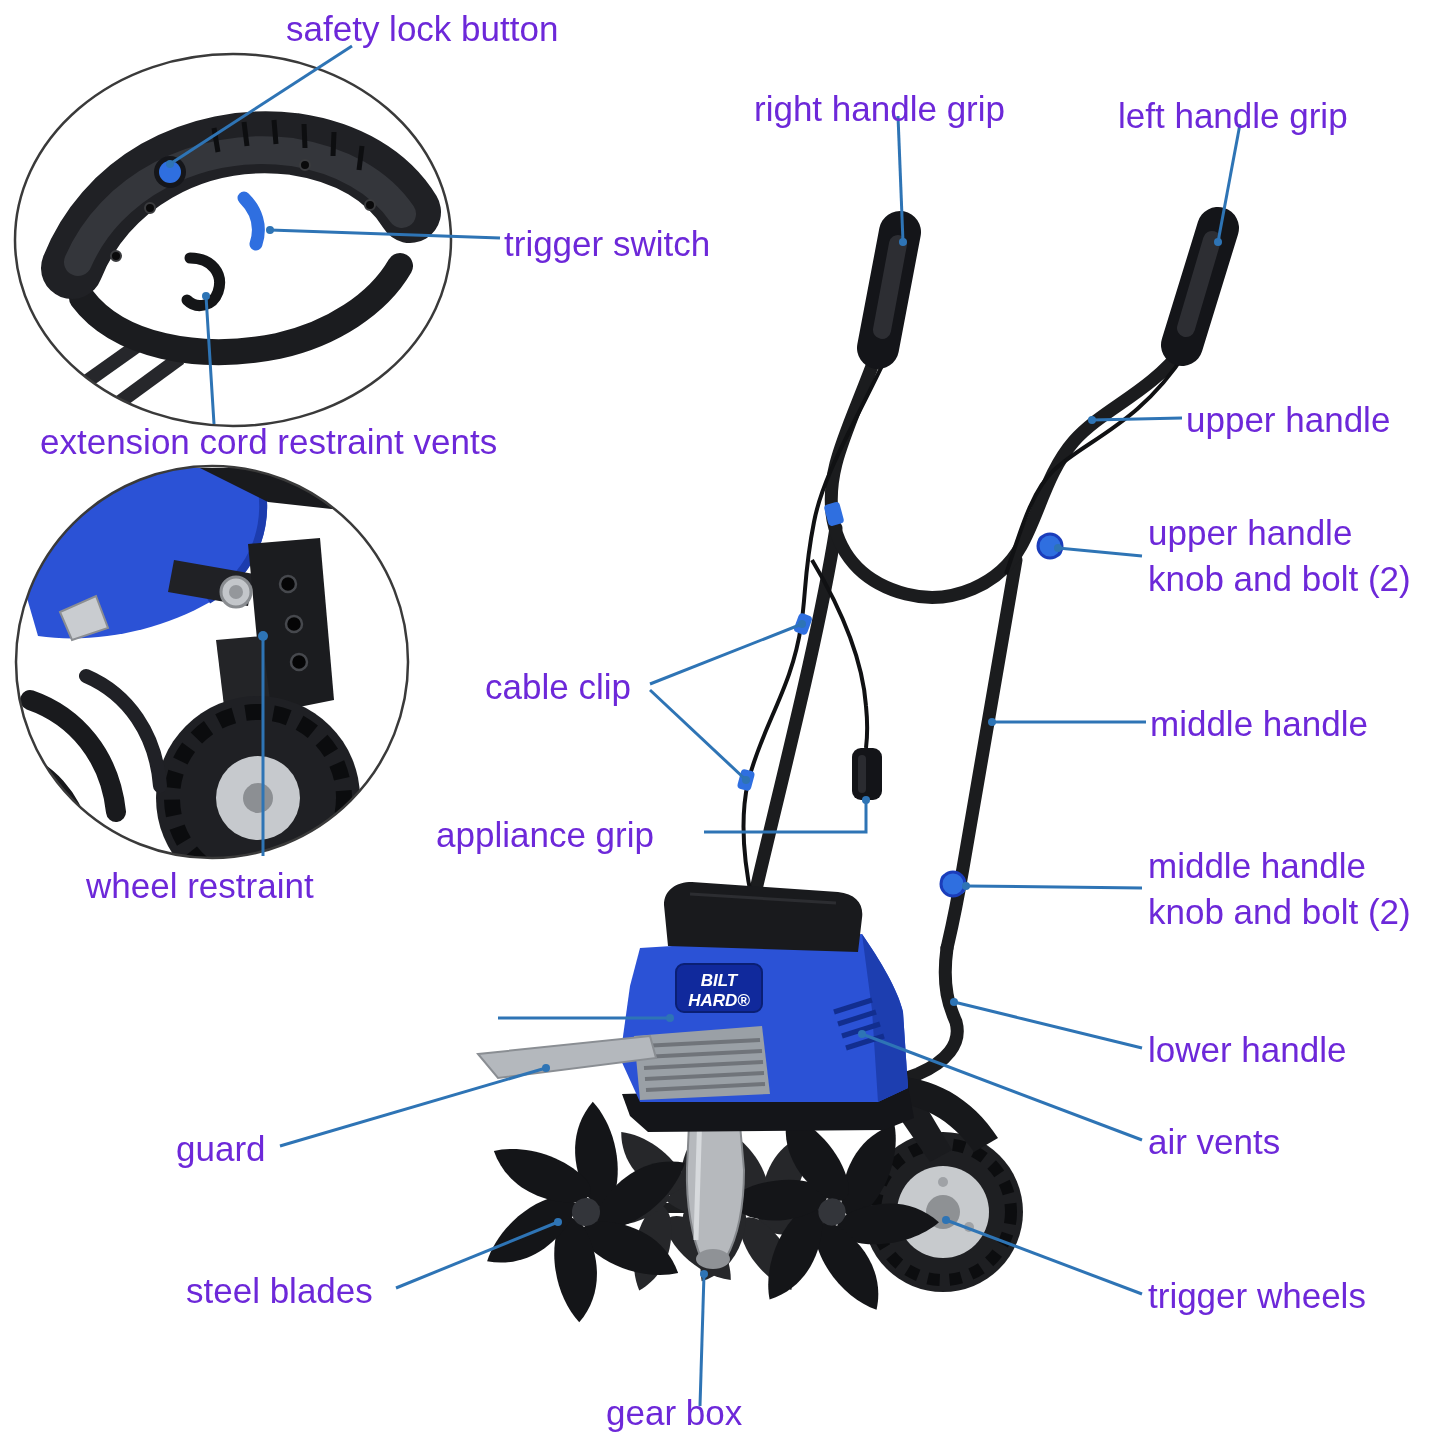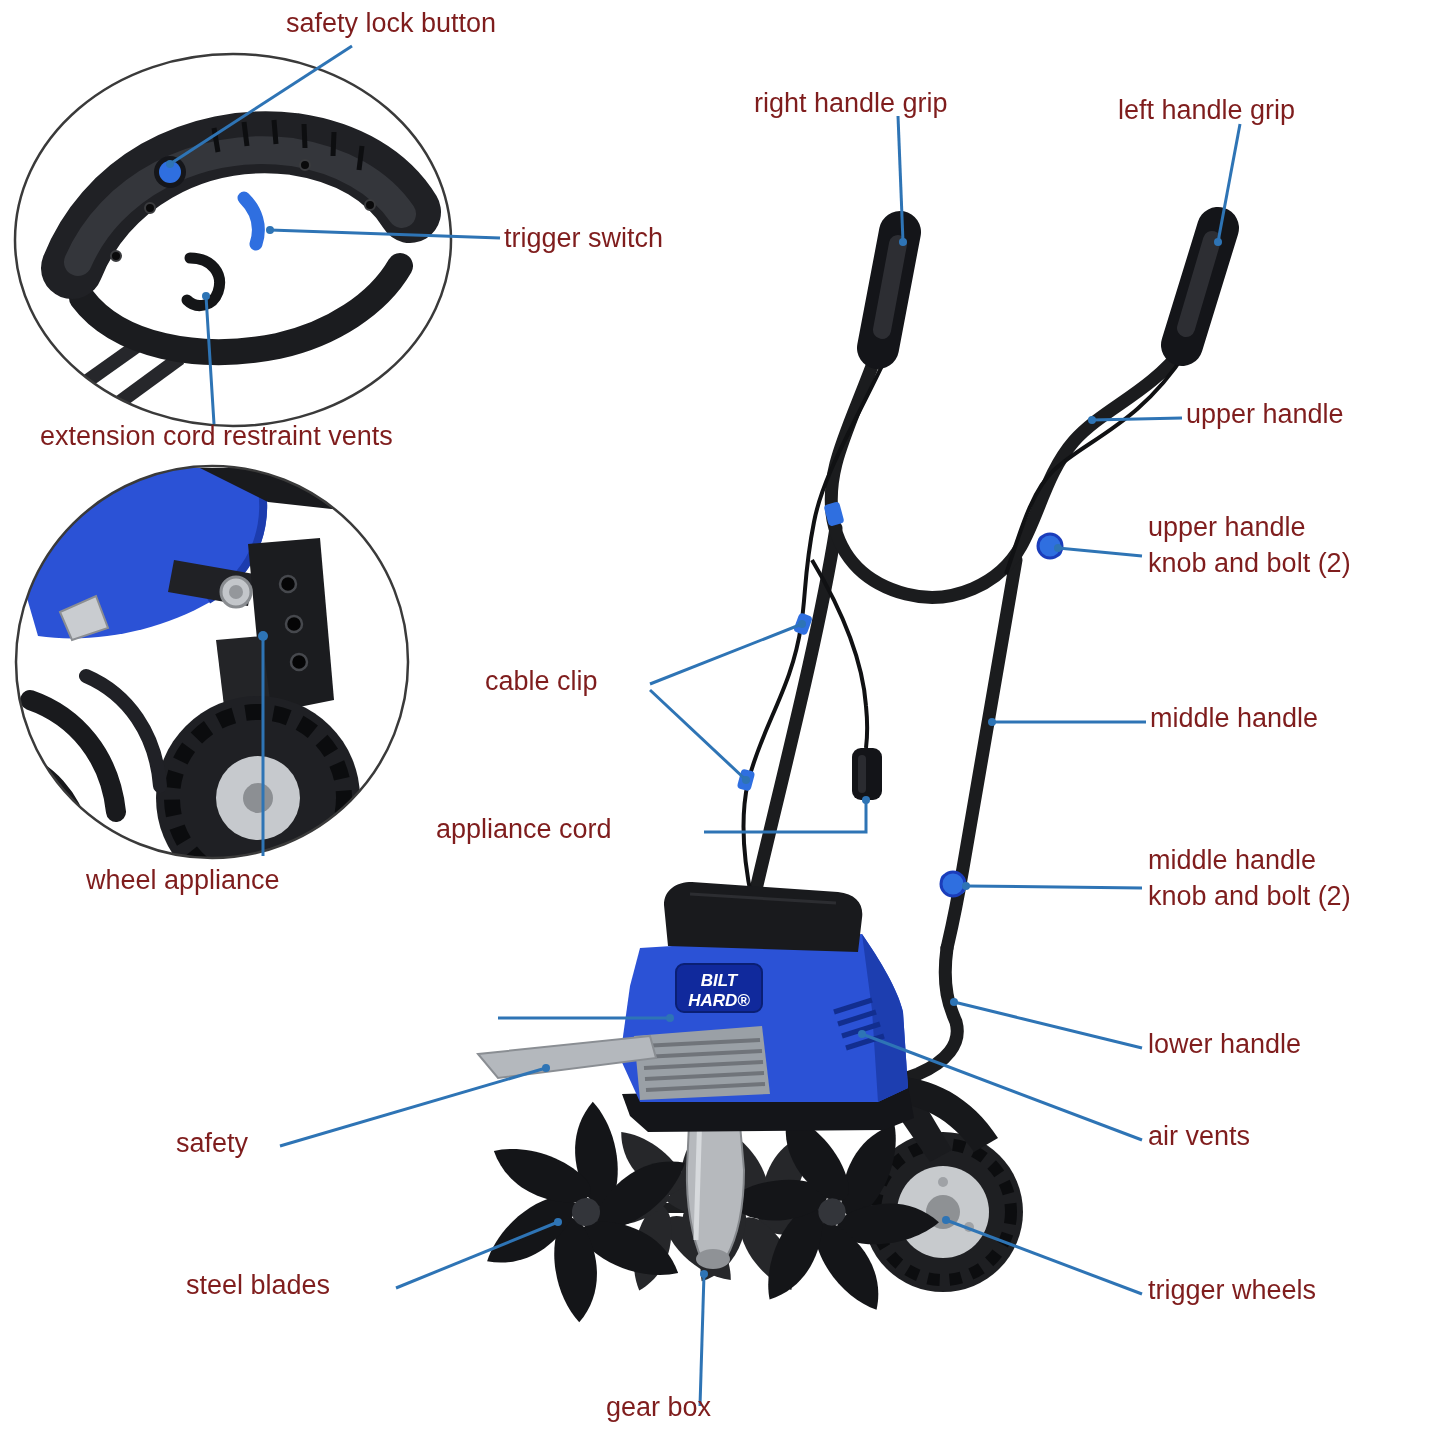--- a/index.html
+++ b/index.html
@@ -1,20 +1,20 @@
 <!DOCTYPE html>
 <html><head>
 <meta charset="utf-8">
 <style>
   *{box-sizing:border-box}
   html,body{margin:0;padding:0;background:#ffffff}
   .canvas{position:relative;width:1445px;height:1447px;background:#fff;overflow:hidden;
           font-family:"Liberation Sans",sans-serif;}
   .art{position:absolute;left:0;top:0;width:1445px;height:1447px}
-  .lbl{position:absolute;font-size:27px;color:#7f1d1d;white-space:nowrap;line-height:1.32}
+  .lbl{position:absolute;font-size:35px;color:#6d28d9;white-space:nowrap;line-height:1.32}
   .lbl .ln{display:block}
   svg text{font-family:"Liberation Sans",sans-serif}
 </style>
 </head>
 <body>
 
 <div class="canvas">
 
   <svg class="art" viewBox="0 0 1445 1447">
     <defs>
@@ -261,39 +261,39 @@
           <circle cx="558" cy="1222" r="4"></circle>
         <circle cx="946" cy="1220" r="4"></circle>
           <circle cx="704" cy="1274" r="4"></circle>
       </g>
     </g>
   </svg>
 
   <div class="lbl" style="left:286px;top:6px">safety lock button</div>
   <div class="lbl" style="left:504px;top:221px">trigger switch</div>
   <div class="lbl" style="left:40px;top:419px">extension cord restraint vents</div>
-  <div class="lbl" style="left:86px;top:863px">wheel appliance</div>
+  <div class="lbl" style="left:86px;top:863px">wheel restraint</div>
   <div class="lbl" style="left:1118px;top:93px">left handle grip</div>
   <div class="lbl" style="left:754px;top:86px">right handle grip</div>
   <div class="lbl" style="left:1186px;top:397px">upper handle</div>
 
   <div class="lbl" style="left:1148px;top:510px">
     <span class="ln">upper handle</span>
     <span class="ln">knob and bolt (2)</span>
   </div>
 
   <div class="lbl" style="left:485px;top:664px">cable clip</div>
   <div class="lbl" style="left:1150px;top:701px">middle handle</div>
-  <div class="lbl" style="left:436px;top:812px">appliance cord</div>
+  <div class="lbl" style="left:436px;top:812px">appliance grip</div>
 
   <div class="lbl" style="left:1148px;top:843px">
     <span class="ln">middle handle</span>
     <span class="ln">knob and bolt (2)</span>
   </div>
 
   <div class="lbl" style="left:1148px;top:1027px">lower handle</div>
-  <div class="lbl" style="left:176px;top:1126px">safety</div>
+  <div class="lbl" style="left:176px;top:1126px">guard</div>
   <div class="lbl" style="left:1148px;top:1119px">air vents</div>
   <div class="lbl" style="left:186px;top:1268px">steel blades</div>
   <div class="lbl" style="left:1148px;top:1273px">trigger wheels</div>
   <div class="lbl" style="left:606px;top:1390px">gear box</div>
 
 </div>
 
 </body></html>

